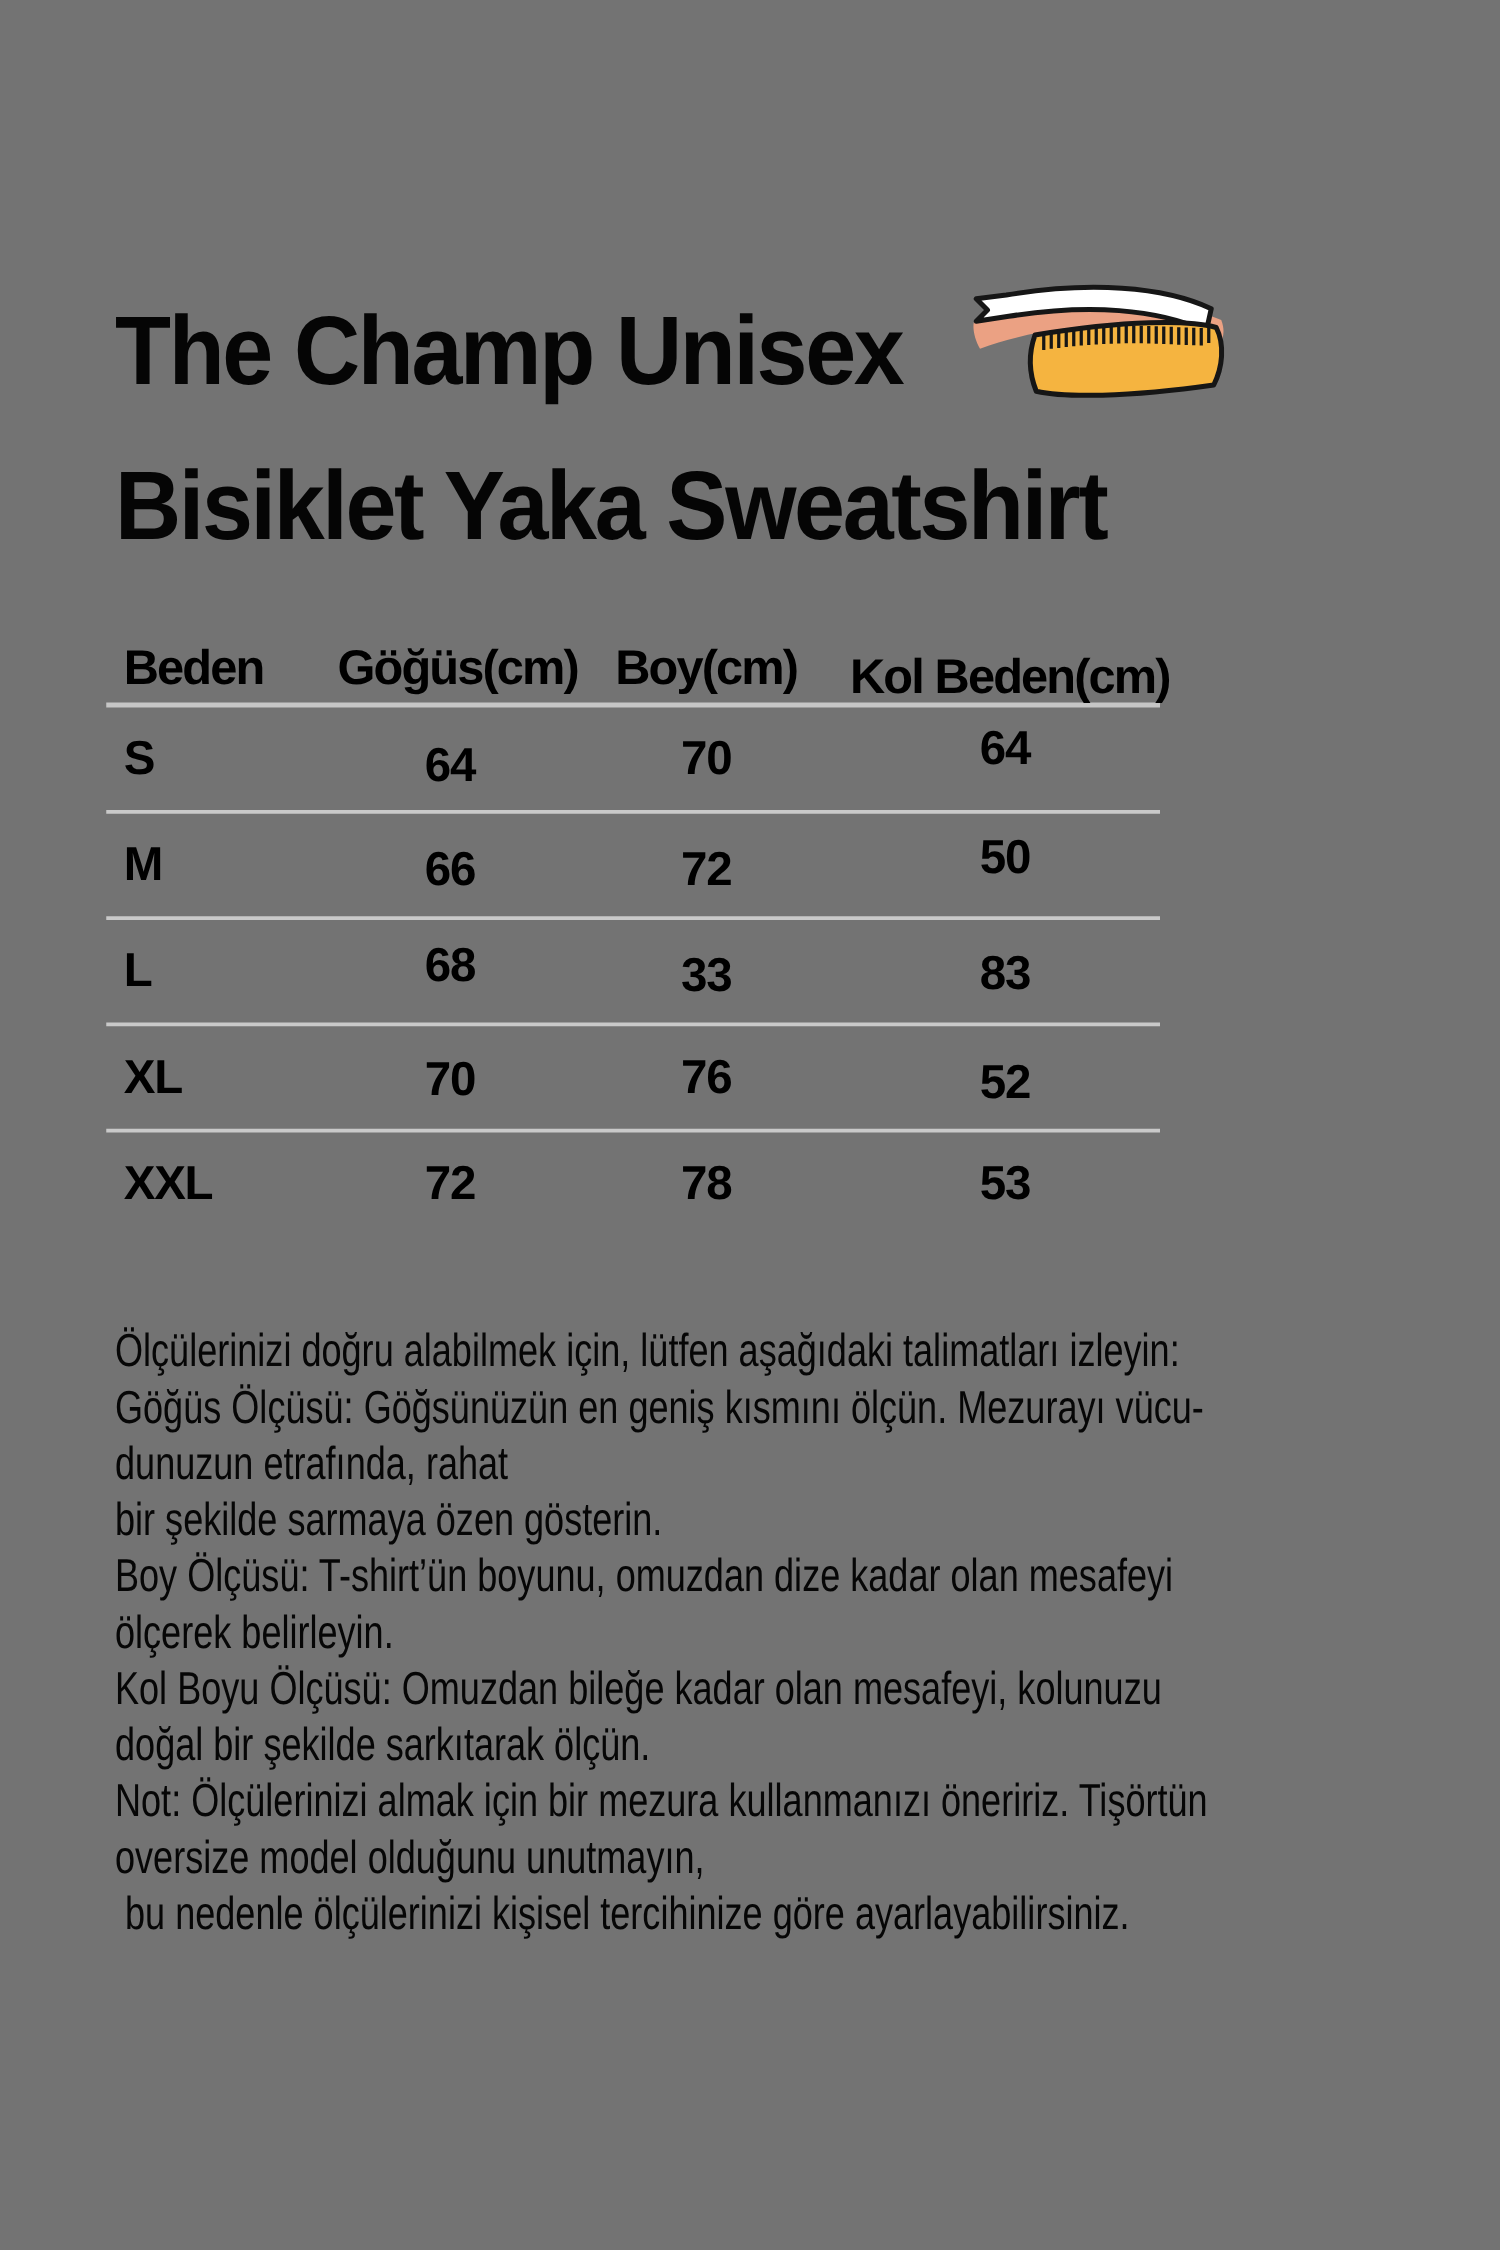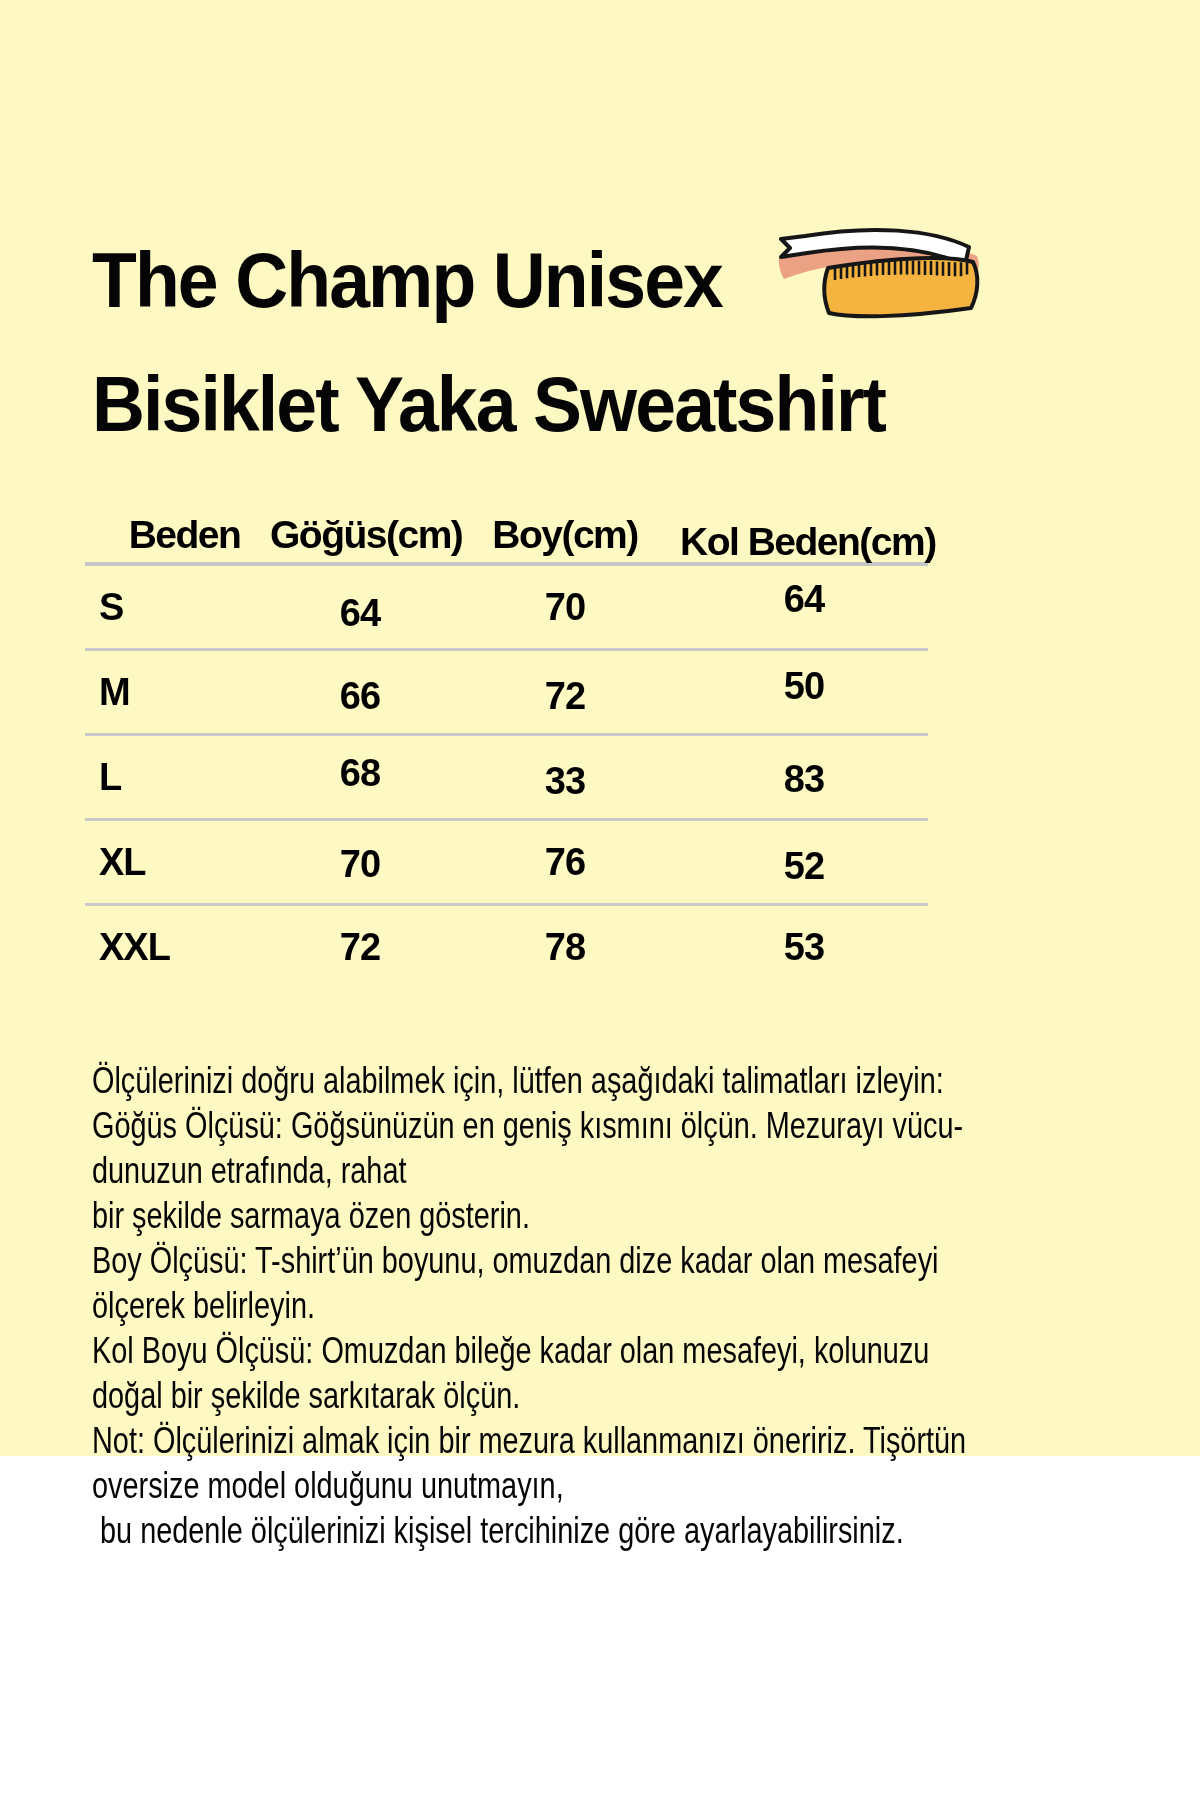--- a/index.html
+++ b/index.html
@@ -3,21 +3,21 @@
 <meta charset="utf-8">
 <style>
   html, body { margin: 0; padding: 0; }
   body {
     width: 1200px; height: 1800px;
     background: #ffffff;
     font-family: "Liberation Sans", sans-serif;
     color: #000;
     overflow: hidden;
   }
-  .page { position: relative; width: 1200px; height: 1456px; background: #fef9c3; }
+  .page { position: relative; width: 1200px; height: 1800px; background: #737373; }
 
   
   .title-block {
     position: absolute; left: 92px; top: 200px;
     transform: scaleX(0.94); transform-origin: 0 0;
     white-space: pre;
   }
   .title-line {
     font-size: 78px; font-weight: 700; letter-spacing: -2px;
     line-height: 88px; color: #050505;
@@ -31,21 +31,21 @@
   .size-table { position: absolute; left: 85px; top: 505px; width: 843px; }
   .t-header {
     display: grid; grid-template-columns: 185px 180px 230px 248px;
     height: 52px; align-items: end; padding-bottom: 5px;
     border-bottom: 4px solid #c6c6c6;
   }
   .th {
     font-size: 39px; font-weight: 700; letter-spacing: -1.5px;
     text-align: center; white-space: nowrap;
   }
-  .th-size { text-align: center; padding-left: 14px; }
+  .th-size { text-align: left; padding-left: 14px; }
   .th-kol { position: relative; top: 7px; }
 
   .t-row {
     display: grid; grid-template-columns: 185px 180px 230px 248px;
     height: 82px; align-items: center;
     border-bottom: 3px solid #c9c9c9;
   }
   .t-row:last-child { border-bottom: none; }
   .td {
     position: relative;

